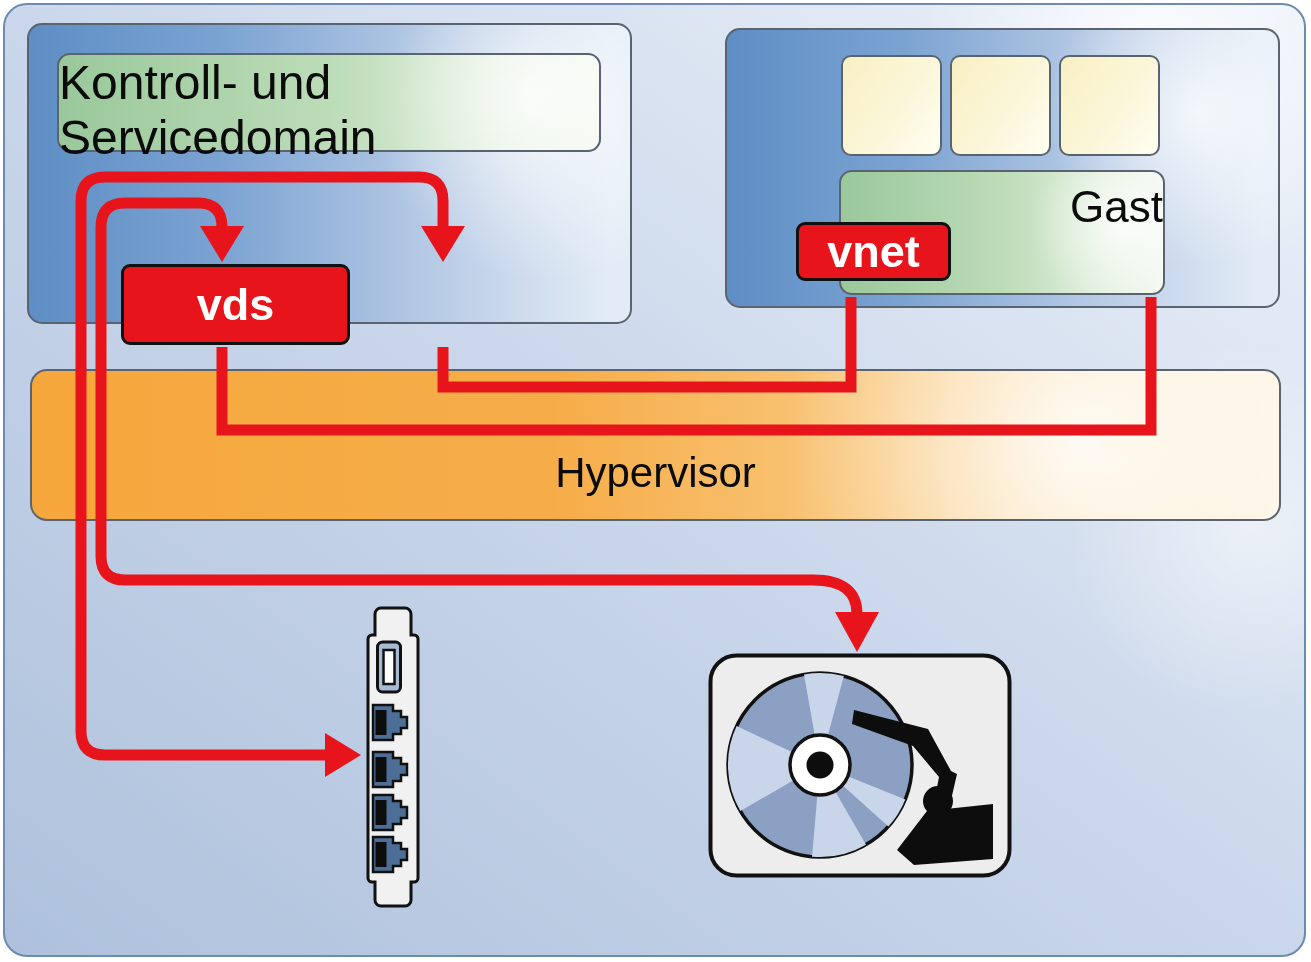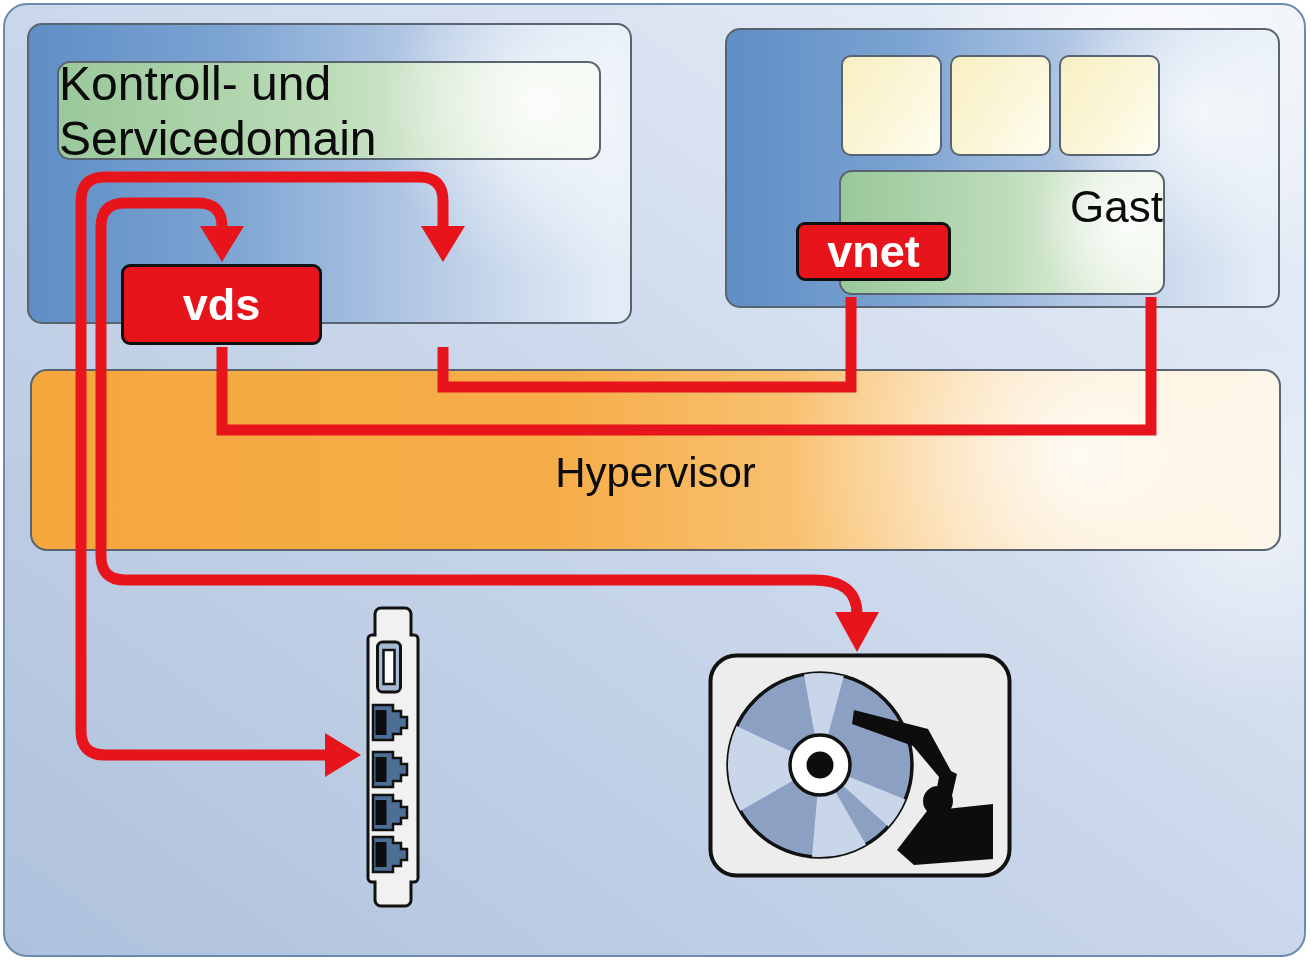--- a/index.html
+++ b/index.html
@@ -32,21 +32,21 @@
   }
   .vm-slot{
     border:2px solid #5a6470;border-radius:10px;
     background:linear-gradient(125deg,#f8f0c2 0%,#fbf6d9 55%,#fffef2 100%);
   }
   .red-node{
     background:#e8141c;border:3px solid #111111;border-radius:9px;
     color:#ffffff;font-weight:bold;font-size:45px;
     display:flex;align-items:center;justify-content:center;
   }
-  #ctrl-label{display:flex;align-items:center;justify-content:center;font-size:48px;margin-top:8px;}
+  #ctrl-label{display:flex;justify-content:center;font-size:48px;}
   #gast-label{text-align:right;padding-top:10px;font-size:44px;}
   #hypervisor{
     border:2px solid #5a6470;border-radius:17px;color:#0b0b0b;
     background:
       radial-gradient(circle at 84% 48%, rgba(255,255,255,.85) 0%, rgba(255,255,255,0) 28%),
       linear-gradient(to right,#f5a73c 0%,#f6ad49 42%,#f9c87e 68%,#fce7c2 88%,#fdf4e3 100%);
     text-align:center;padding-top:78px;font-size:42px;
   }
   #wires{pointer-events:none;}
 </style>
@@ -62,28 +62,28 @@
   </div>
 
   <div class="abs domain-box blue-grad" style="left:725px;top:28px;width:555px;height:280px;"></div>
   <div class="abs vm-slot" style="left:841px;top:55px;width:101px;height:101px;"></div>
   <div class="abs vm-slot" style="left:950px;top:55px;width:101px;height:101px;"></div>
   <div class="abs vm-slot" style="left:1059px;top:55px;width:101px;height:101px;"></div>
   <div id="gast-label" class="abs green-label" style="left:839px;top:170px;width:326px;height:125px;">
     <span>Gast</span>
   </div>
 
-  <div class="abs red-node" style="left:121px;top:264px;width:201px;height:81px;">
+  <div class="abs red-node" style="left:121px;top:264px;width:229px;height:81px;">
     <span>vds</span>
   </div>
   <div class="abs red-node" style="left:796px;top:222px;width:155px;height:59px;">
     <span>vnet</span>
   </div>
 
-  <div id="hypervisor" class="abs" style="left:30px;top:369px;width:1251px;height:182px;">
+  <div id="hypervisor" class="abs" style="left:30px;top:369px;width:1251px;height:152px;">
     <span>Hypervisor</span>
   </div>
 
   <svg class="abs" style="left:364px;top:606px;" width="58" height="302" viewBox="0 0 58 302">
     <path d="M17,2 a6,6 0 0 0 -6,6 v21 h-3 a4,4 0 0 0 -4,4 v239 a4,4 0 0 0 4,4 h3 v18 a6,6 0 0 0 6,6 h24 a6,6 0 0 0 6,-6 v-18 h3 a4,4 0 0 0 4,-4 v-239 a4,4 0 0 0 -4,-4 h-3 v-21 a6,6 0 0 0 -6,-6 z" fill="#f1f1f1" stroke="#111111" stroke-width="3"></path>
     <rect x="13.5" y="36" width="23" height="50" rx="5" fill="#a6bad3" stroke="#111111" stroke-width="3"></rect>
     <rect x="19.5" y="44" width="11" height="34" fill="#ffffff" stroke="#111111" stroke-width="2.5"></rect>
     <g>
       <path d="M9,99 h20 v6 h8 v6 h6 v11 h-6 v6 h-8 v6 h-20 z" fill="#4d6e96" stroke="#111111" stroke-width="2.5"></path>
       <rect x="11.5" y="104" width="11" height="25" fill="#0d0d0d"></rect>

